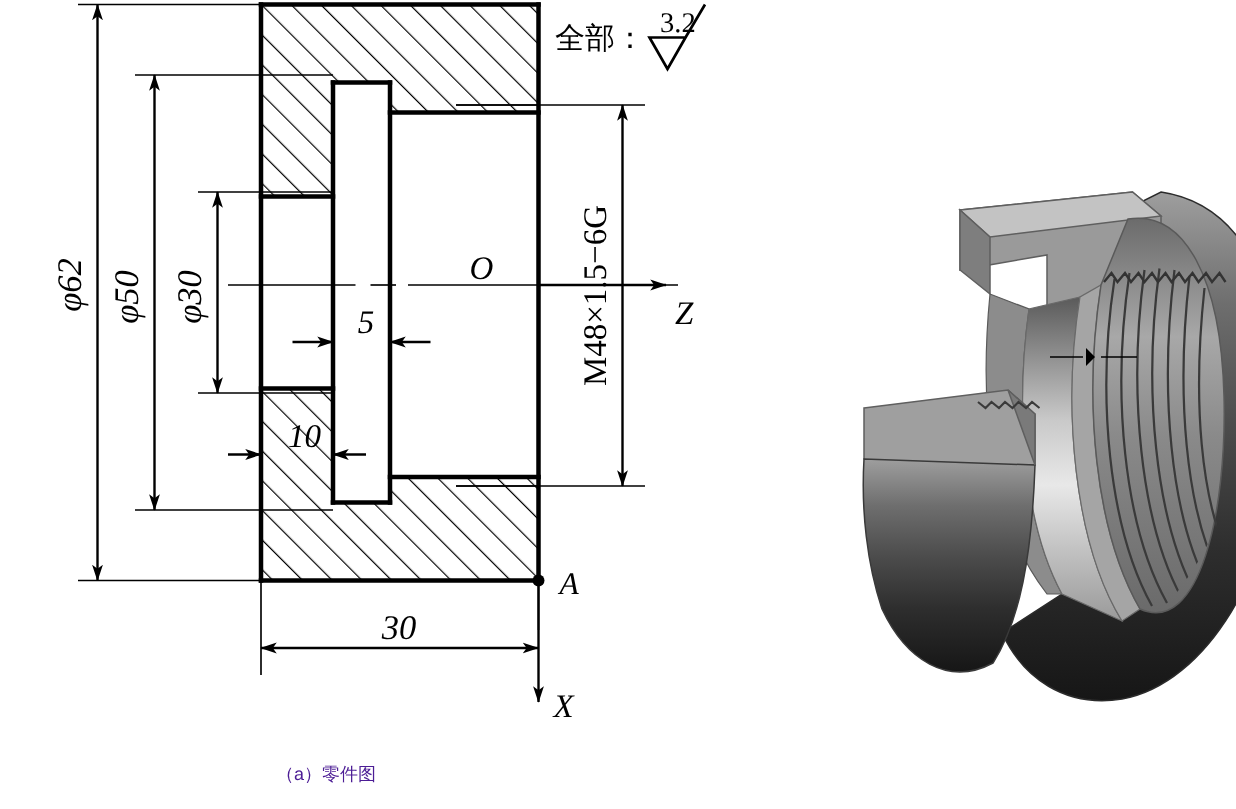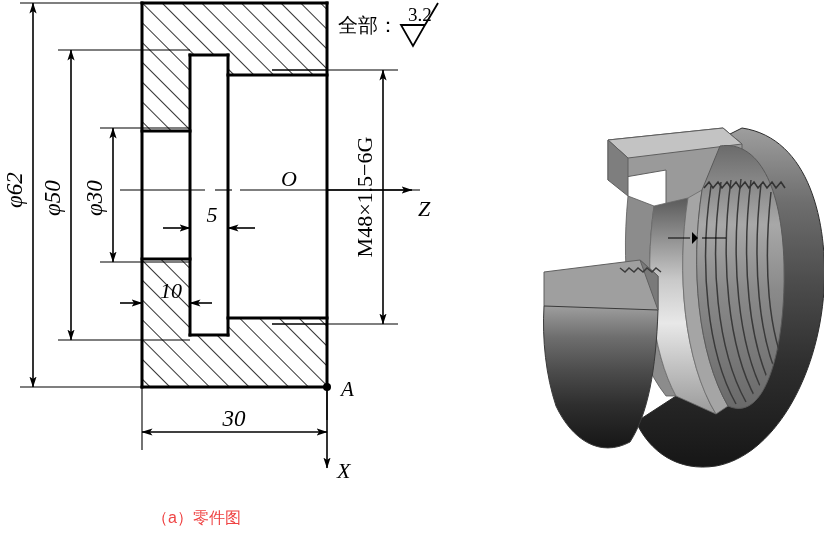--- a/index.html
+++ b/index.html
@@ -1,23 +1,23 @@
 <!DOCTYPE html>
 <html><head>
 <meta charset="utf-8">
 <style>
   html,body{margin:0;padding:0;background:#ffffff;}
   body{width:824px;height:539px;overflow:hidden;font-family:"Liberation Serif",serif;}
-  #root{position:relative;width:672px;height:539px;background:#fff;}
+  #root{position:relative;width:672px;height:539px;background:#fff;margin-left:32px;}
   svg{display:block;}
   .cap{
     position:absolute;
     font-family:"Liberation Sans",sans-serif;
-    font-size:16px;
-    color:#ef4444;
+    font-size:12px;
+    color:#4c1d95;
     white-space:nowrap;
   }
   #cap-a{left:152px;top:508px;}
   #cap-b{left:588px;top:508px;}
 </style>
 </head>
 <body>
 
 <div id="root">
 

